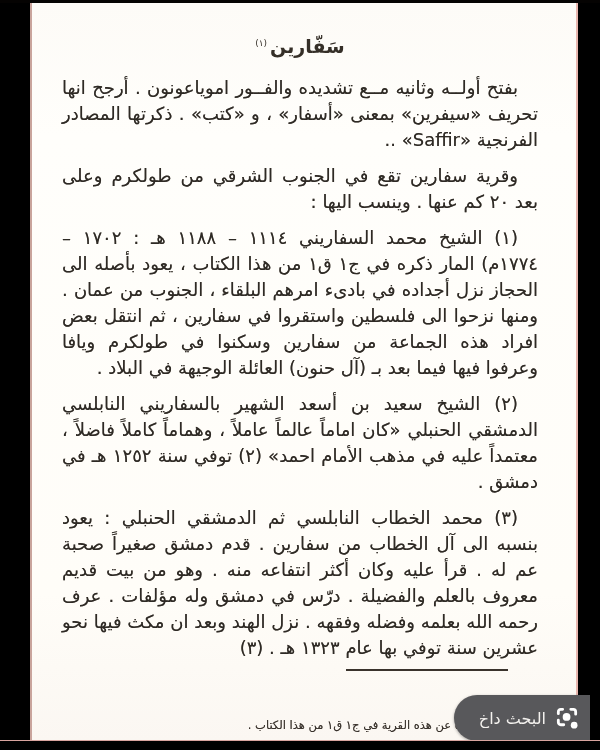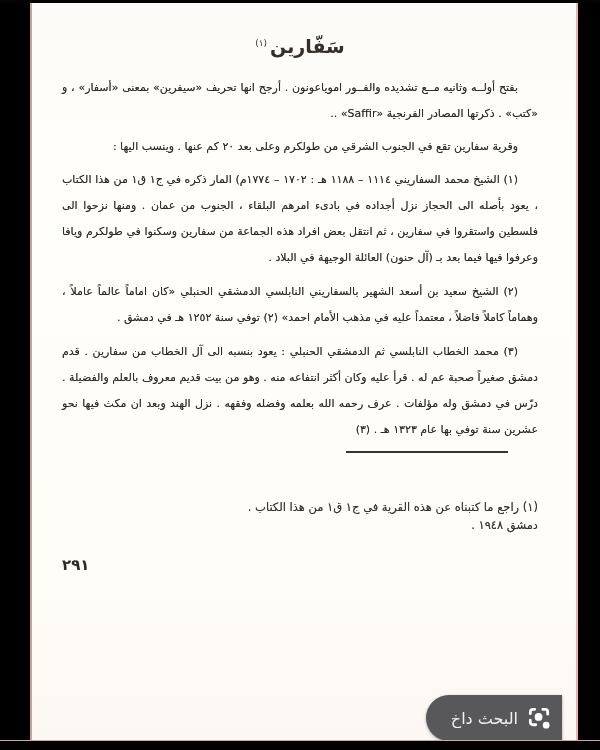--- a/index.html
+++ b/index.html
@@ -18,37 +18,37 @@
     direction:rtl;
     padding:24px 38px 0 30px;
     color:#2e2a25;
   }
   .title{
     text-align:center;font-size:19px;font-weight:bold;color:#352f28;
     margin:8px 0 18px 0;letter-spacing:.5px;
   }
   .title sup{font-size:9px;font-weight:normal;vertical-align:super;margin-right:3px;}
   .para{
-    font-size:11px;line-height:26px;text-align:justify;text-justify:inter-word;
-    margin:0 0 7px 0;text-indent:20px;
+    font-size:18px;line-height:26px;text-align:justify;text-justify:inter-word;
+    margin:10px 0 7px 0;text-indent:20px;
     text-shadow:0 0 .5px rgba(45,35,25,.55);
   }
   .entry{margin-bottom:8px;}
   .footnote-rule{
     width:162px;height:2px;background:#3a332c;border:none;
     margin:8px 30px 8px auto;
   }
   .footnotes{font-size:11.5px;line-height:18px;color:#38322c;margin-top:45px;}
   .fn{text-align:right;text-shadow:0 0 .4px rgba(45,35,25,.5);}
   .pagenum{
     text-align:left;font-size:15px;color:#2e2a25;margin-top:22px;font-weight:bold;
     letter-spacing:2px;
   }
   .lens-pill{
-    position:absolute;right:38px;bottom:9px;height:46px;width:136px;
+    position:absolute;right:10px;bottom:9px;height:46px;width:136px;
     background:#58585b;border-radius:26px 0 0 26px;
     display:flex;flex-direction:row;align-items:center;direction:rtl;
     padding-right:10px;box-sizing:border-box;overflow:hidden;
     cursor:pointer;box-shadow:0 1px 3px rgba(0,0,0,.35);
   }
   .lens-icon{flex:0 0 auto;width:26px;height:26px;margin-left:8px;display:block;}
   .lens-label{
     color:#f4f2ef;font-size:16px;white-space:nowrap;overflow:hidden;flex:1 1 auto;
   }
   .edge-top{position:absolute;left:0;top:0;width:600px;height:3px;background:#050302;}

